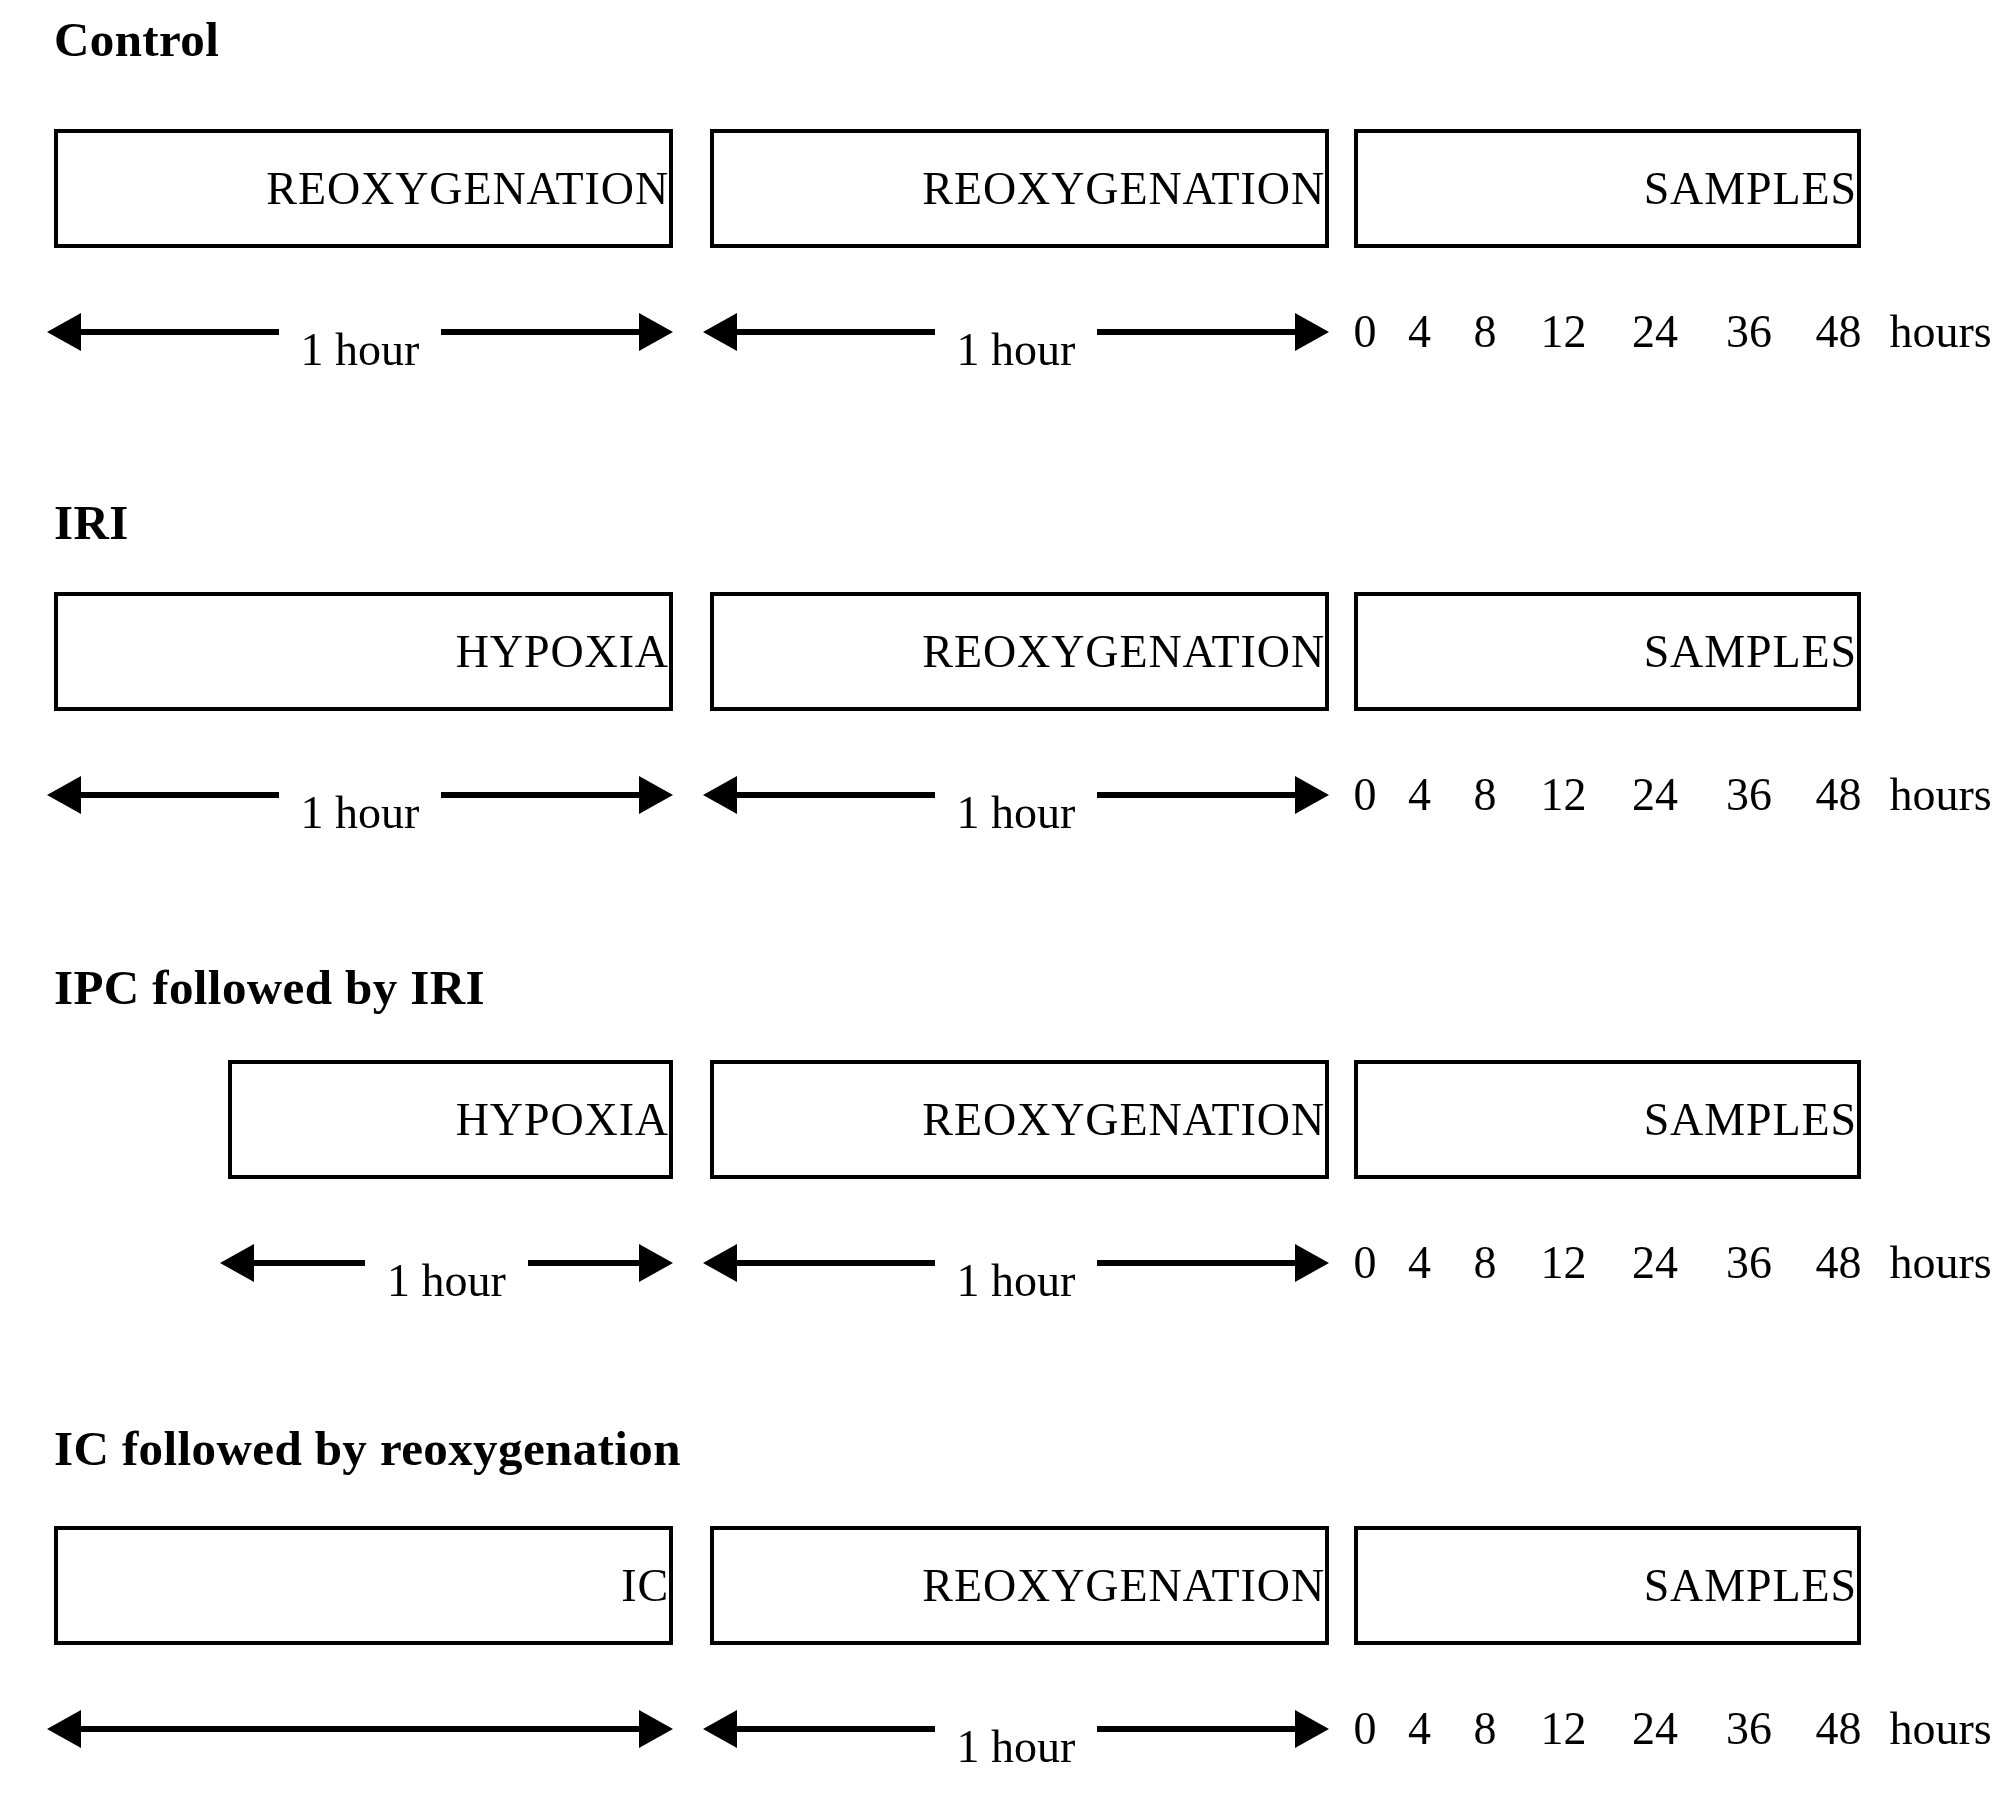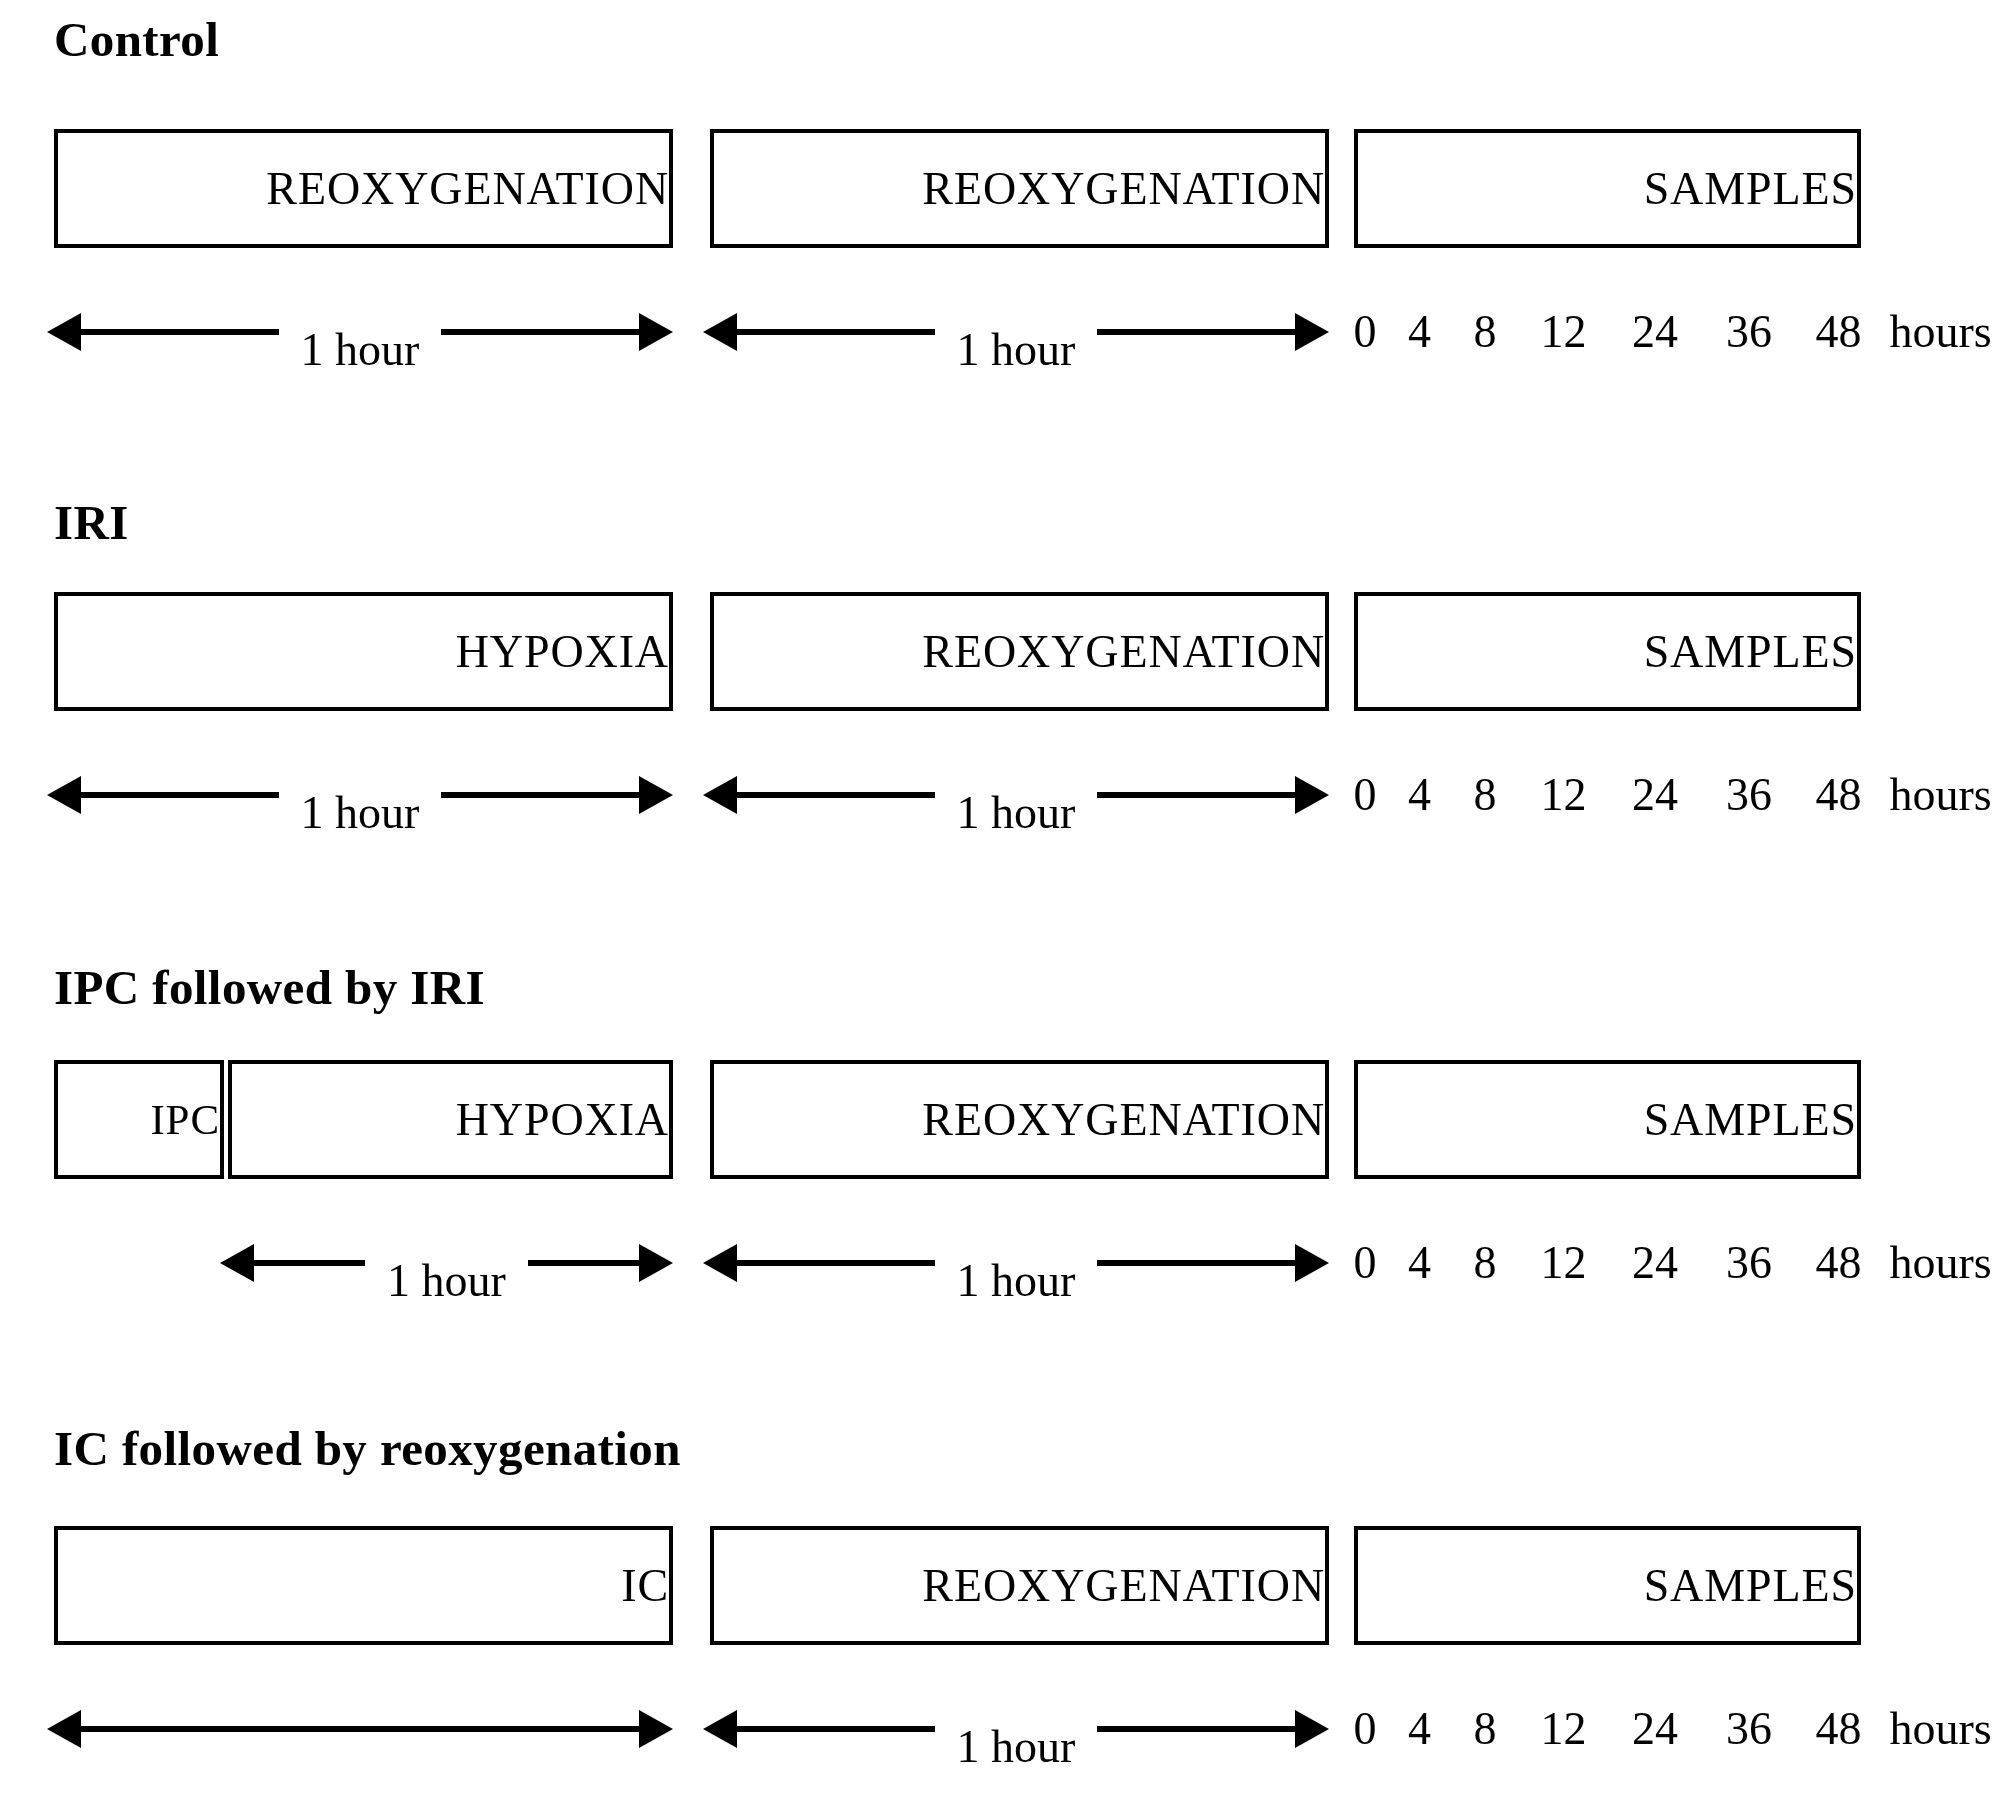--- a/index.html
+++ b/index.html
@@ -176,23 +176,20 @@
     <span class="tick" style="width:68px">8</span>
     <span class="tick" style="width:89px">12</span>
     <span class="tick" style="width:94px">24</span>
     <span class="tick" style="width:94px">36</span>
     <span class="tick" style="width:85px">48</span>
     <span class="tick-unit">hours</span>
   </div>
 
   <div class="section-heading" style="left:54px; top:963px;">IPC followed by IRI</div>
 
-  <div class="stage-box narrow" style="left:54px; top:1060px; width:170px; height:119px;">
-    <span class="stage-label">IPC</span>
-  </div>
   <div class="stage-box" style="left:228px; top:1060px; width:445px; height:119px;">
     <span class="stage-label">HYPOXIA</span>
   </div>
   <div class="stage-box" style="left:710px; top:1060px; width:619px; height:119px;">
     <span class="stage-label">REOXYGENATION</span>
   </div>
   <div class="stage-box" style="left:1354px; top:1060px; width:507px; height:119px;">
     <span class="stage-label">SAMPLES</span>
   </div>
 

